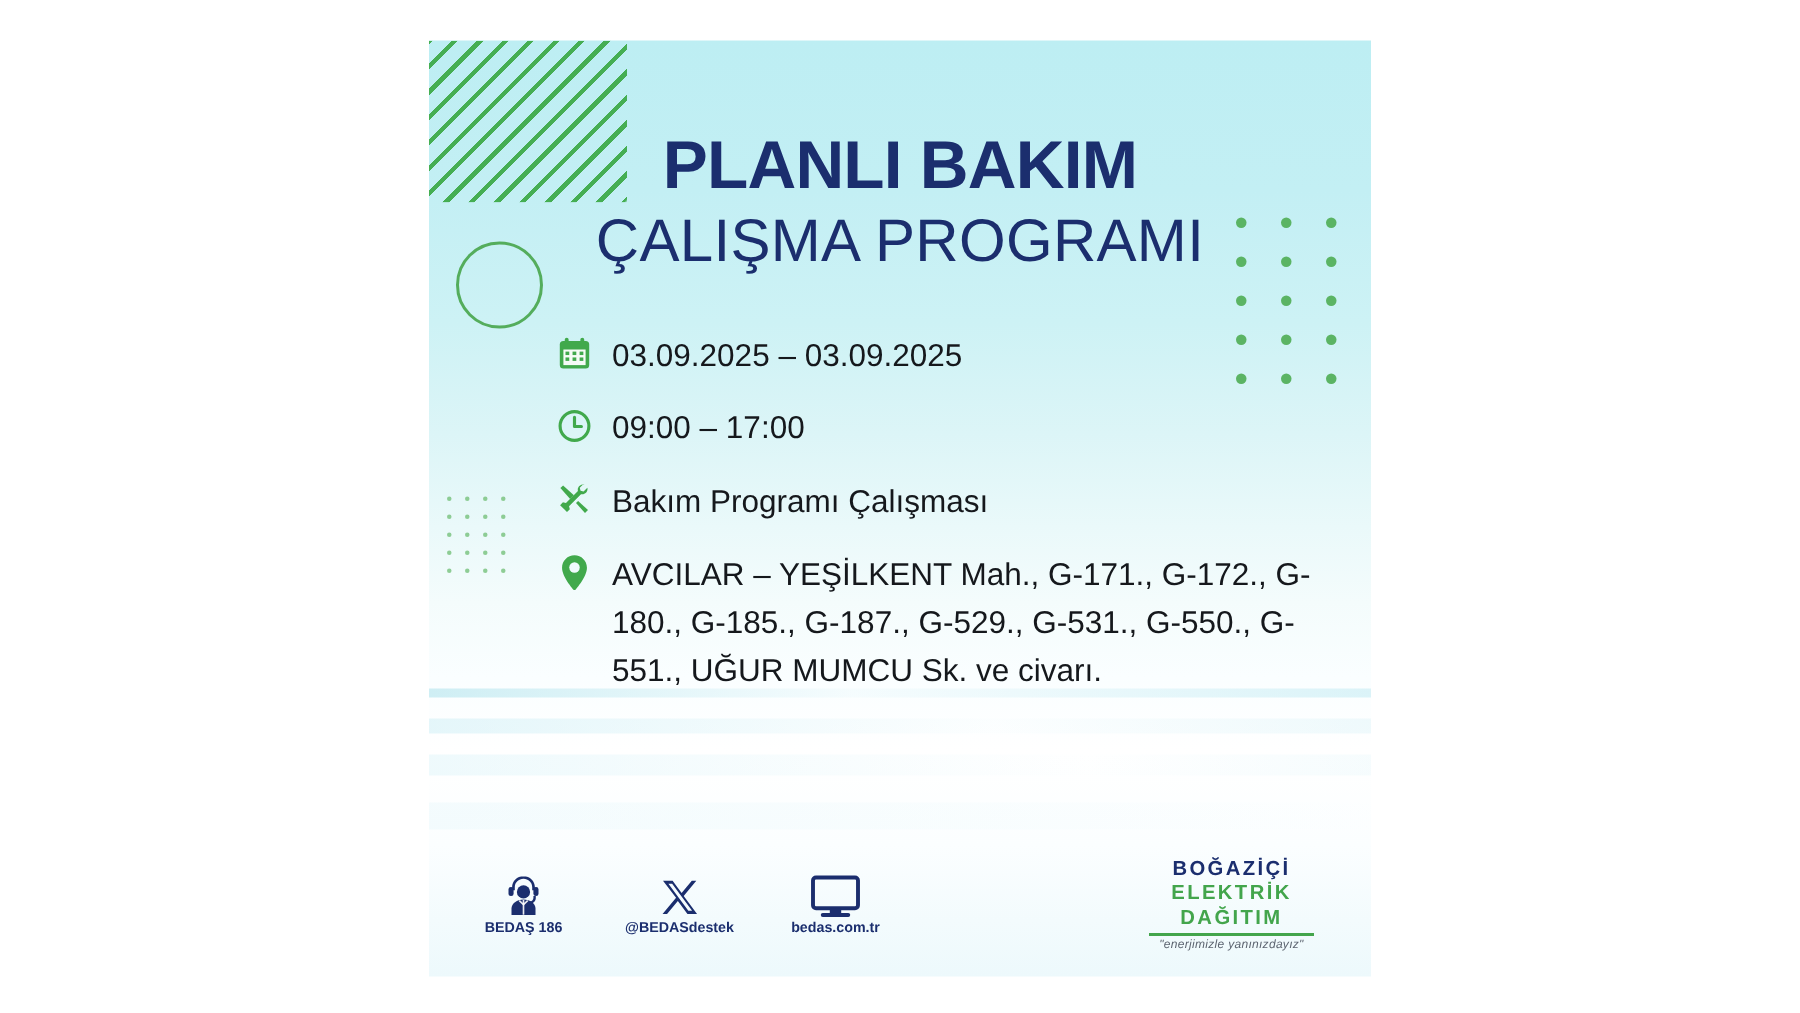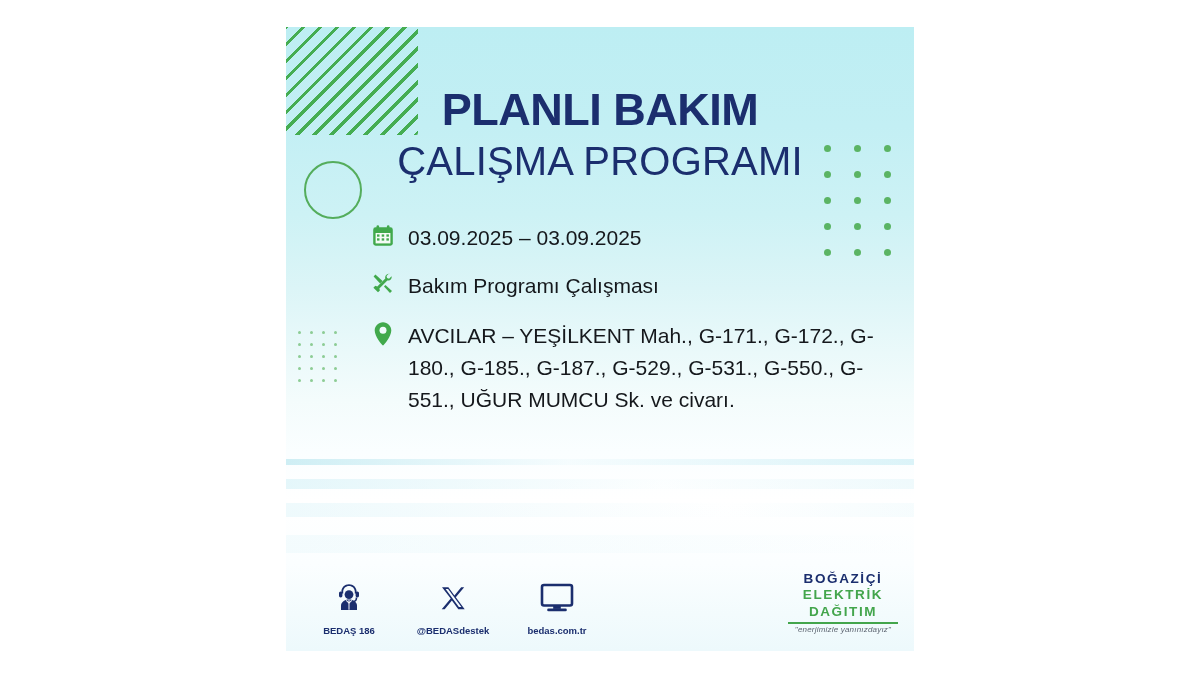--- a/index.html
+++ b/index.html
@@ -170,30 +170,30 @@
     width: 74px;
     text-align: center;
   }
   .contact-ico {
     height: 34px;
     display: flex;
     align-items: flex-end;
     justify-content: center;
   }
   .contact-label {
-    margin-top: 12px;
+    margin-top: 0;
     font-size: 9.5px;
     font-weight: 700;
     color: #1b2e6e;
     white-space: nowrap;
   }
 
   #brand-logo {
     position: absolute;
-    left: 498px;
+    left: 476px;
     top: 544px;
     width: 118px;
     text-align: center;
   }
   .brand-line {
     font-size: 13.5px;
     font-weight: 700;
     letter-spacing: 1.6px;
     line-height: 1.22;
   }
@@ -287,20 +287,29 @@
               <rect x="15.4" y="10.4" width="2.5" height="2.3"></rect>
               <rect x="6.0" y="14.3" width="2.5" height="2.3"></rect>
               <rect x="10.7" y="14.3" width="2.5" height="2.3"></rect>
               <rect x="15.4" y="14.3" width="2.5" height="2.3"></rect>
             </g>
           </svg>
         </span>
         <span class="info-text">03.09.2025 – 03.09.2025</span>
       </div>
 
+      <div class="info-row" id="row-time">
+        <span class="info-icon">
+          <svg width="24" height="24" viewBox="0 0 24 24" aria-hidden="true">
+            <circle cx="12" cy="12" r="9.6" fill="none" stroke="#41a94c" stroke-width="2.1"></circle>
+            <path d="M12 6.2 V12.3 H16.6" fill="none" stroke="#41a94c" stroke-width="2.1" stroke-linecap="round" stroke-linejoin="round"></path>
+          </svg>
+        </span>
+        <span class="info-text">09:00 – 17:00</span>
+      </div>
 
       <div class="info-row" id="row-work">
         <span class="info-icon">
           <svg width="24" height="24" viewBox="0 0 24 24" aria-hidden="true">
             <g fill="#41a94c">
               <path d="M18.6 2.2c-2.5-.7-5 1.6-4.3 4.2l-8.0 8.0-2.0-.55-1.9 1.9 4.6 4.6 1.9-1.9-.55-2.0 8.0-8.0c2.6.7 4.9-1.8 4.2-4.3l-2.5 2.5-2.0-.55-.55-2.0 2.5-2.5z"></path>
               <path d="M3.2 3.2 L6.4 2.3 L14.6 10.5 L12.0 13.1 L3.8 4.9 Z" opacity="0"></path>
               <path d="M2.6 4.4 L4.4 2.6 L11.6 9.1 L9.1 11.6 Z"></path>
               <path d="M14.4 13.0 L21.0 19.0 L19.0 21.0 L13.0 14.4 Z"></path>
             </g>

